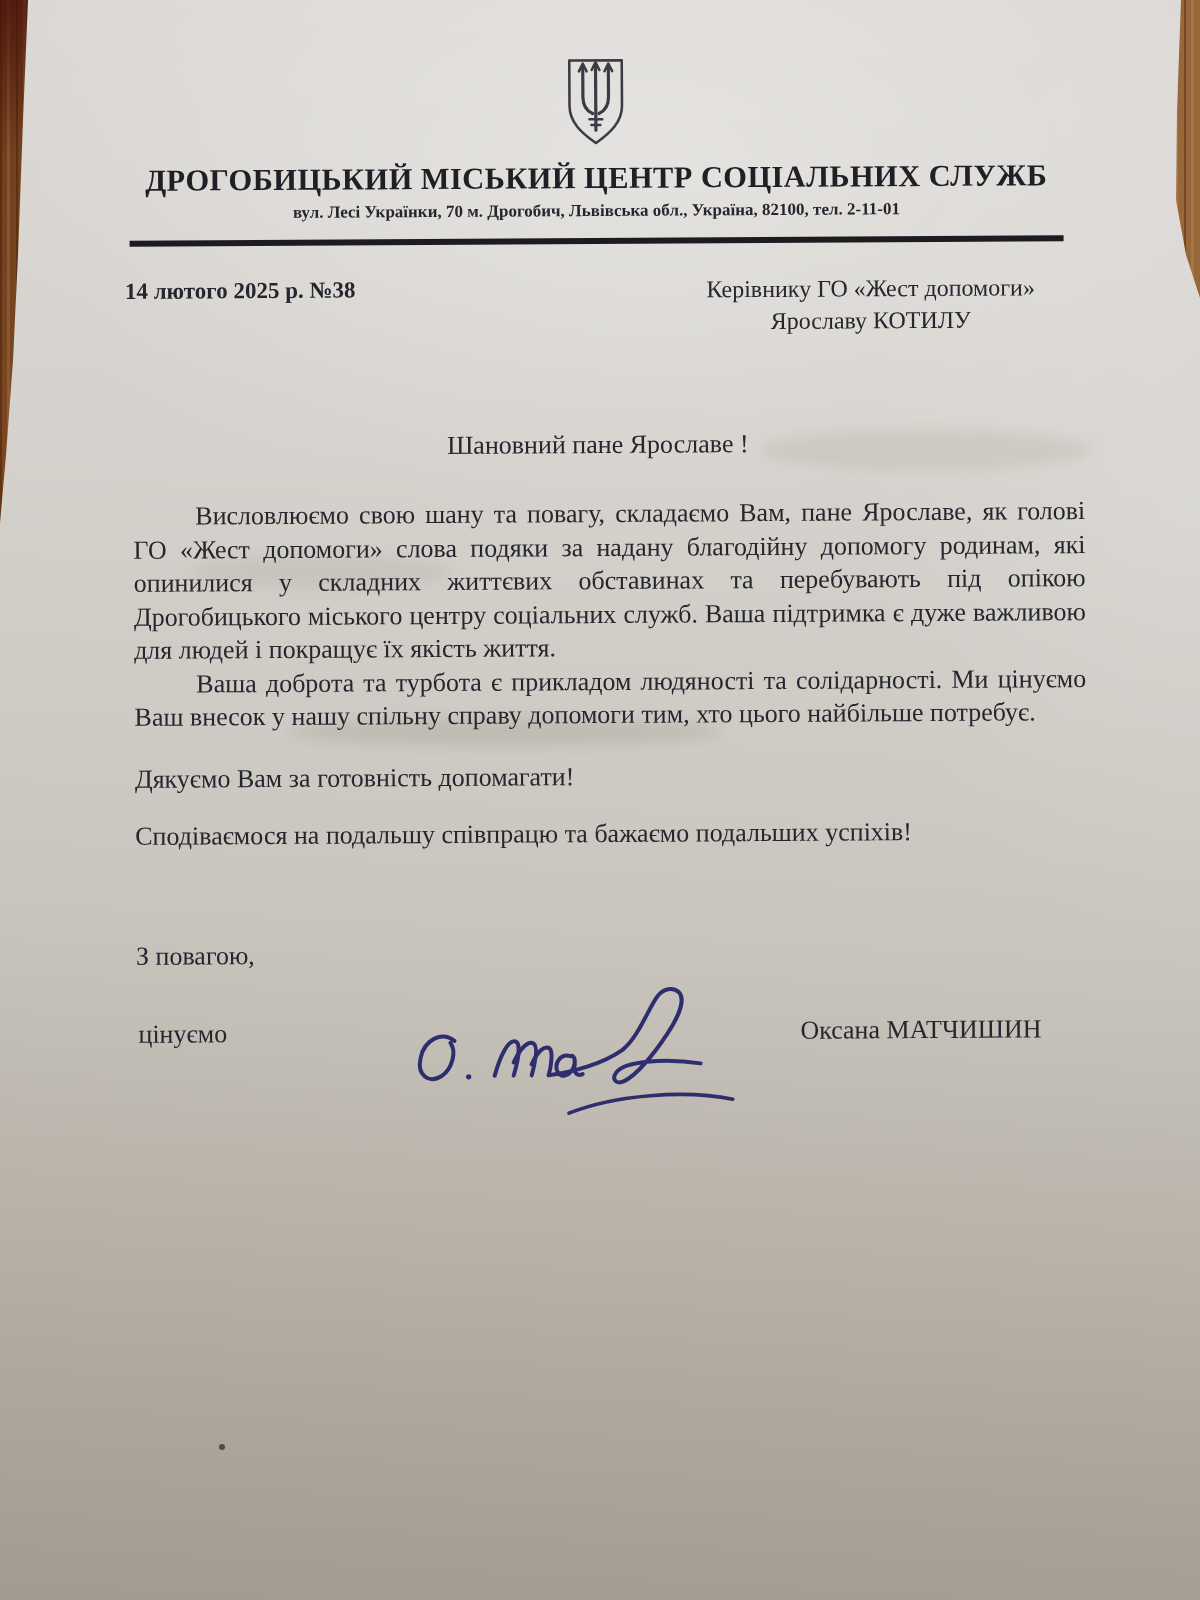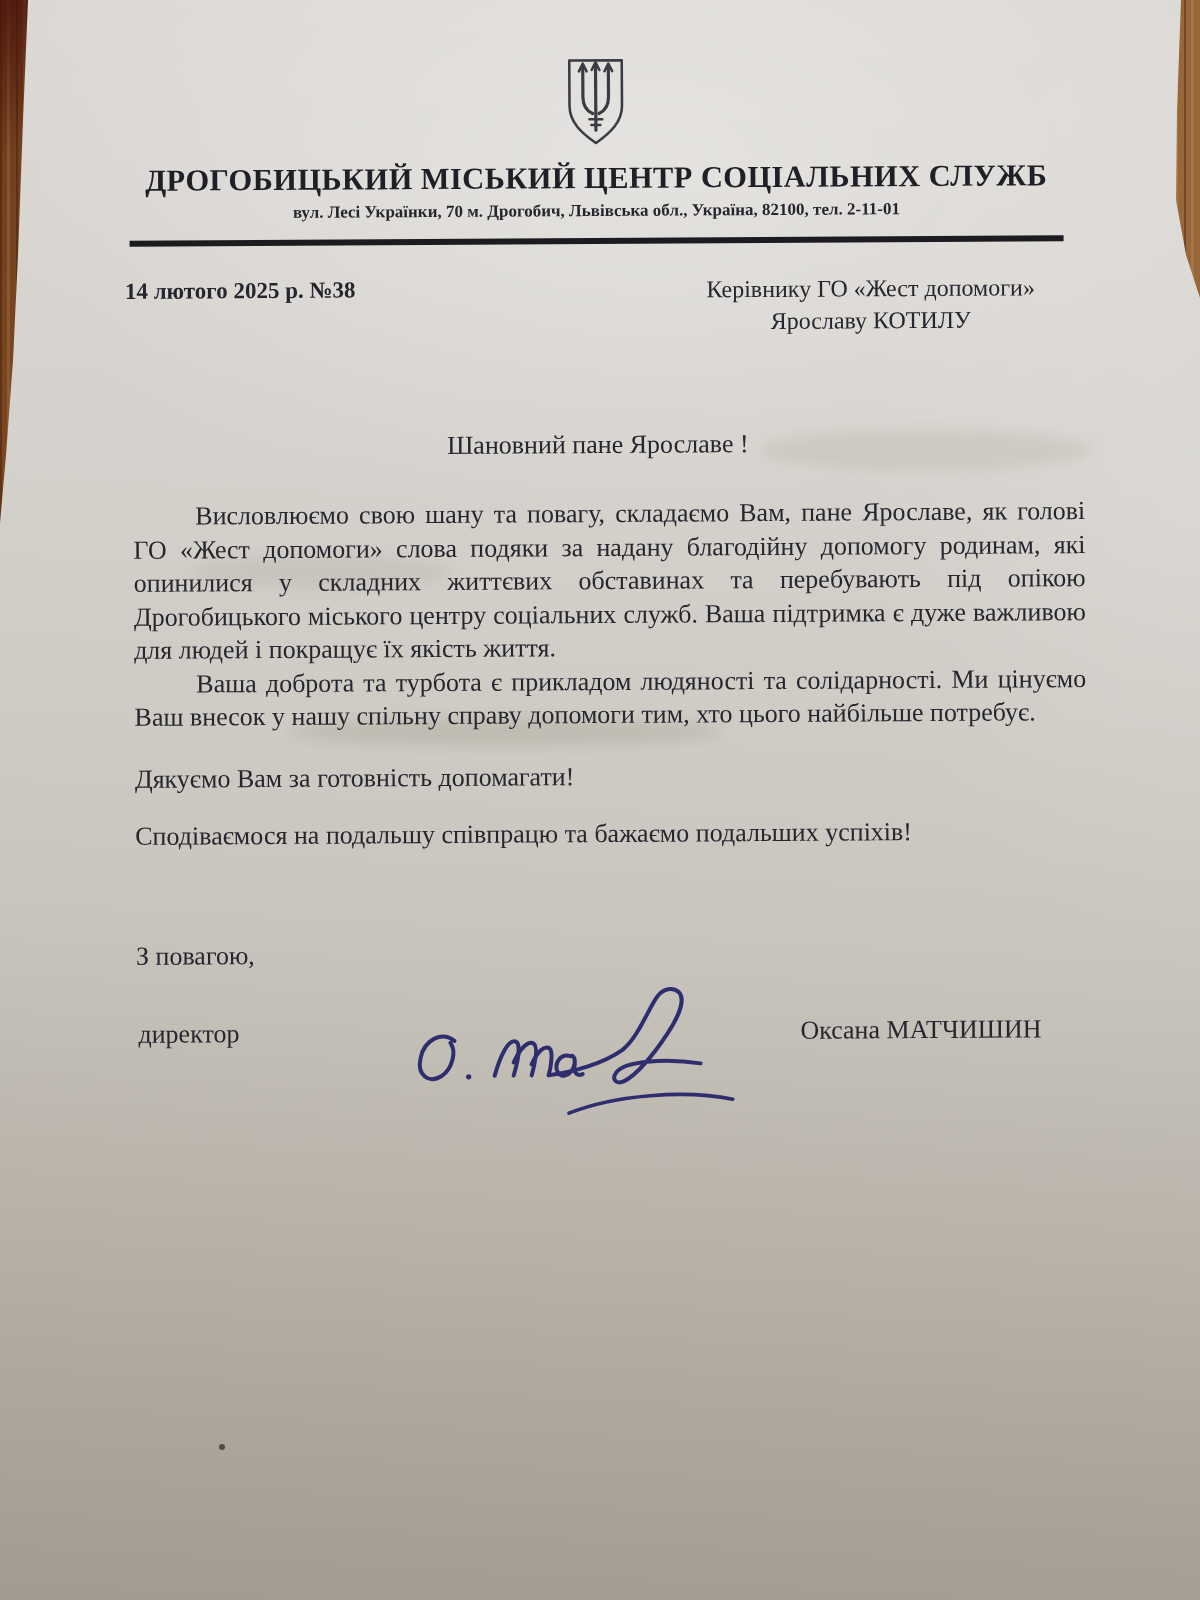--- a/index.html
+++ b/index.html
@@ -164,21 +164,21 @@
         <p>Ваша доброта та турбота є прикладом людяності та солідарності. Ми цінуємо Ваш внесок у нашу спільну справу допомоги тим, хто цього найбільше потребує.</p>
       </div>
 
       <div class="free-line thanks-line">Дякуємо Вам за готовність допомагати!</div>
 
       <div class="free-line hope-line">Сподіваємося на подальшу співпрацю та бажаємо подальших успіхів!</div>
 
       <div class="free-line closing-line">З повагою,</div>
 
       <div class="sign-row">
-        <div>директор</div>
+        <div>цінуємо</div>
         <div>Оксана МАТЧИШИН</div>
       </div>
 
       <svg class="signature-svg" viewBox="0 0 350 150" fill="none" stroke="#2e2e6e" stroke-width="4" stroke-linecap="round">
 
         <path d="M58,58 C46,48 28,56 24,75 C20,92 32,101 45,93 C56,86 60,68 54,60"></path>
         <circle cx="72" cy="94" r="2.6" fill="#2e2e6e" stroke="none"></circle>
 
         <path d="M98,93 C104,72 112,57 119,59 C125,61 121,80 117,93"></path>
         <path d="M117,80 C124,65 132,58 137,61 C142,64 138,82 135,93"></path>

